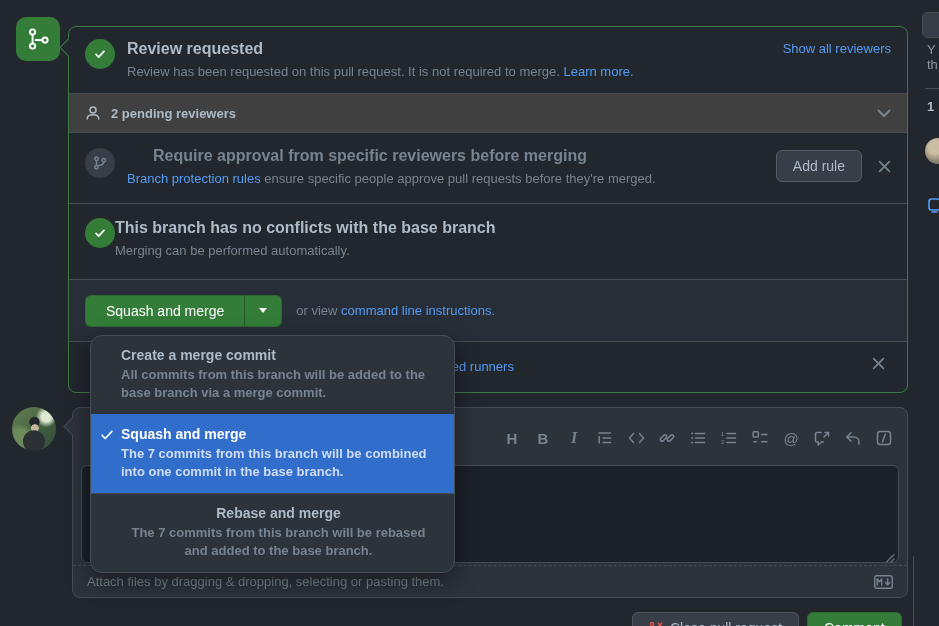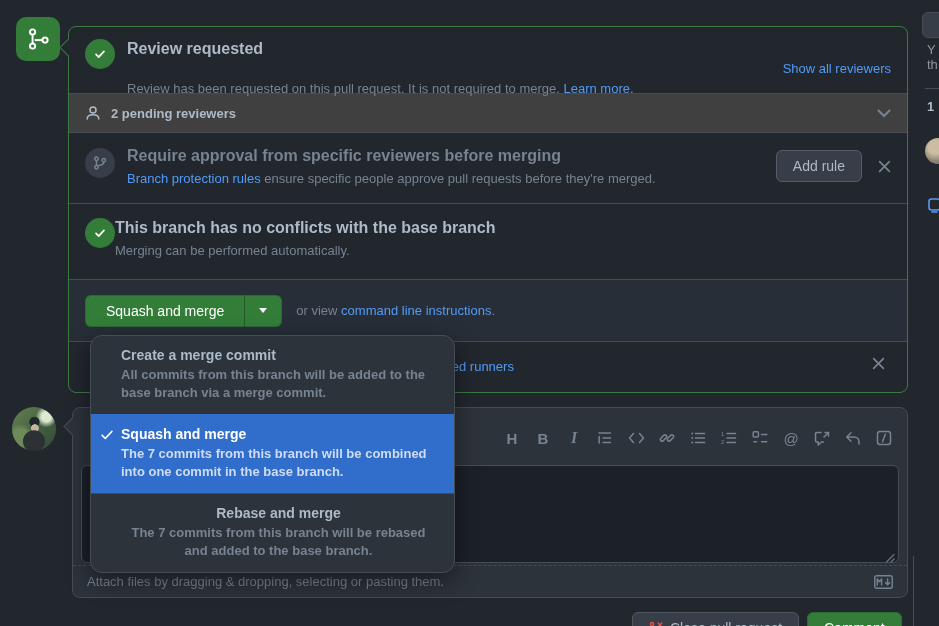--- a/index.html
+++ b/index.html
@@ -30,38 +30,38 @@
     transform:rotate(45deg);
   }
   .sec-review { height:66px; padding:12px 16px 0 16px; display:flex; gap:12px; }
   .check-circle {
     flex:none; width:30px; height:30px; border-radius:50%; background:#347d39;
     display:flex; align-items:center; justify-content:center;
   }
   .sec-title { font-size:16px; font-weight:700; color:#adbac7; line-height:1.25; }
   .sec-desc  { font-size:13px; color:#768390; margin-top:5px; }
   .flex-grow { flex:1 1 auto; min-width:0; }
-  .title-row { display:flex; align-items:flex-start;flex-direction:column; }
+  .title-row { display:flex; align-items:flex-start; }
   .link { color:#539bf5; text-decoration:none; cursor:pointer; }
   .show-all { margin-left:auto; font-size:13px; font-weight:400; padding-top:2px; }
 
   .sec-pending {
     height:40px; background:#404040;
     border-top:1px solid #444c56; border-bottom:1px solid #444c56;
     display:flex; align-items:center; gap:10px; padding:0 16px;
     font-size:13px; font-weight:700; color:#adbac7;
   }
   .sec-pending .chev { margin-left:auto; }
 
   .sec-protect { height:70px; padding:13px 16px 0 16px; display:flex; gap:12px; align-items:flex-start; }
   .icon-circle {
     flex:none; width:30px; height:30px; border-radius:50%; background:#373e47;
     display:flex; align-items:center; justify-content:center; margin-top:2px;
   }
-  .protect-title { font-size:16px; font-weight:700; color:#768390; line-height:1.25; }
+  .protect-title { font-size:16px; font-weight:700; color:#768390; line-height:1.25;margin-left:26px; }
   .protect-desc { font-size:13px; color:#768390; margin-top:5px; }
   .protect-right { margin-left:auto; display:flex; align-items:center; gap:16px; padding-top:4px; }
   .btn-secondary {
     background:#373e47; border:1px solid #555d68; border-radius:6px;
     color:#adbac7; font-size:14px; line-height:20px; padding:5px 16px;
     font-family:inherit; cursor:pointer; white-space:nowrap;
   }
   .x-btn { color:#768390; cursor:pointer; display:flex; align-items:center; }
 
   .sec-conflicts { height:76px; border-top:1px solid #444c56; padding:14px 16px 0 16px; display:flex; }

